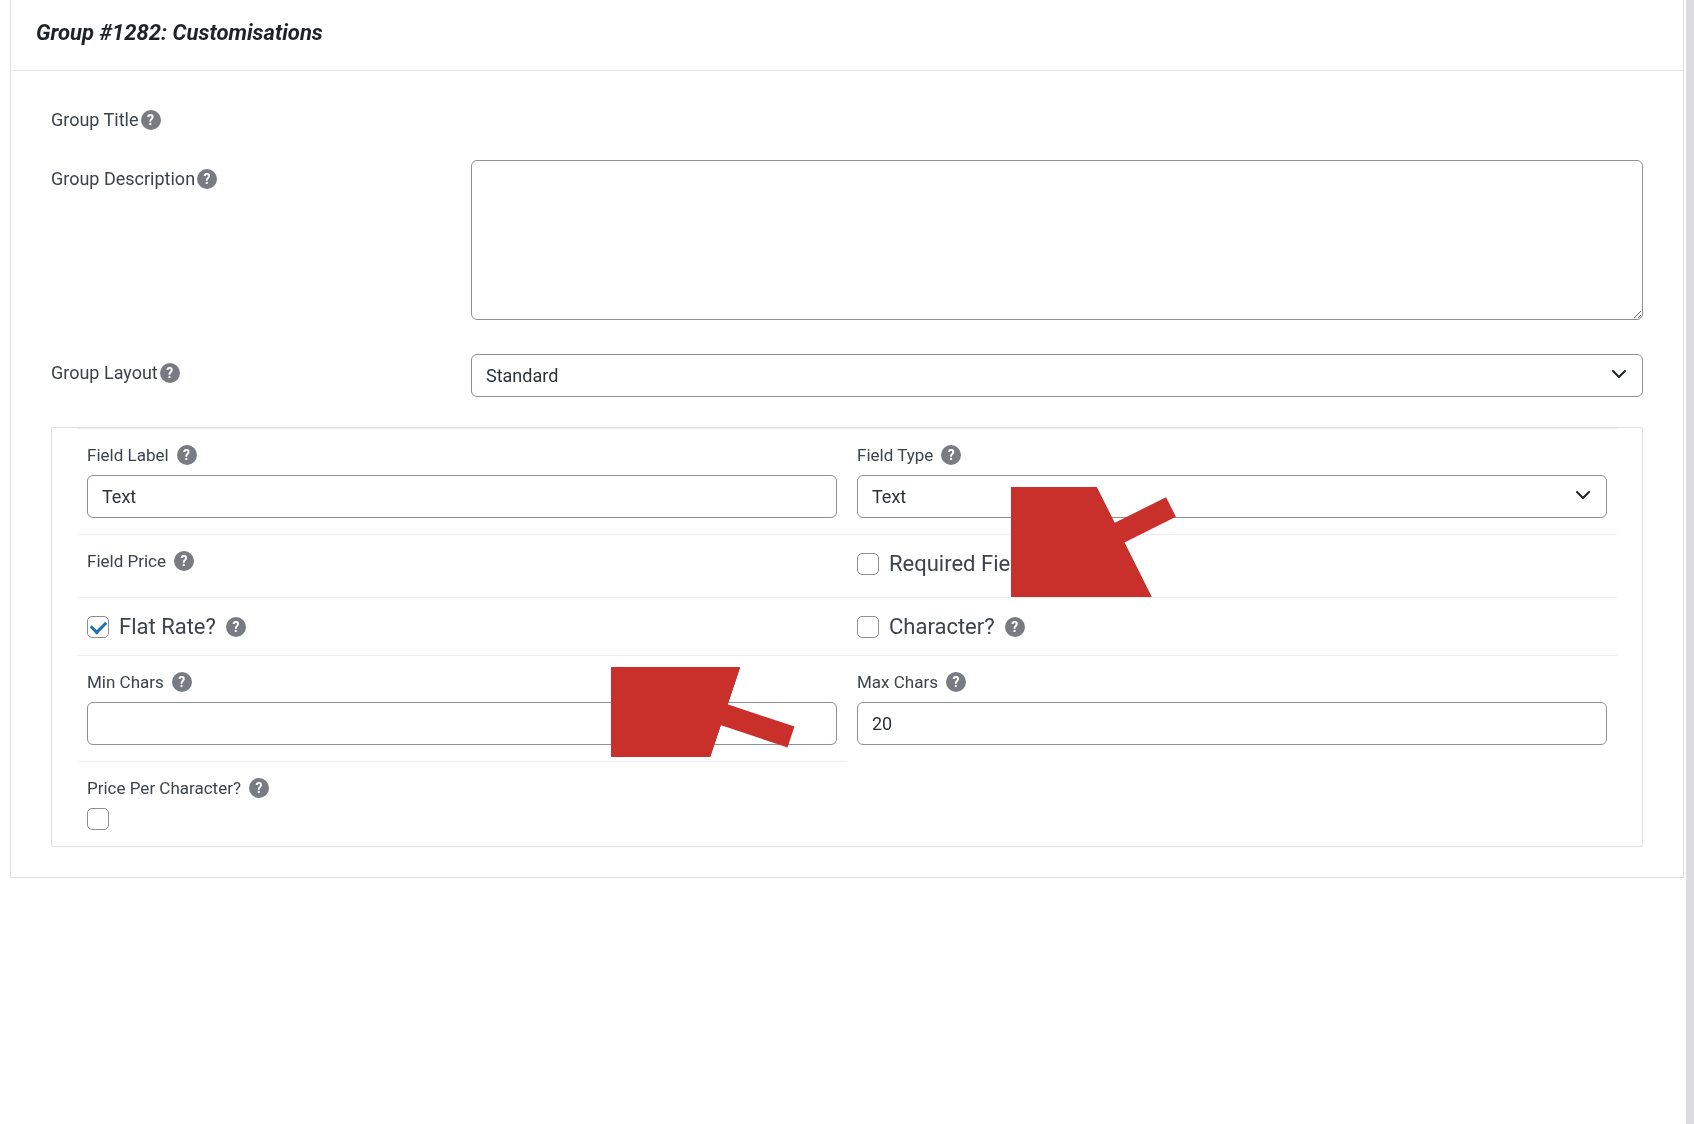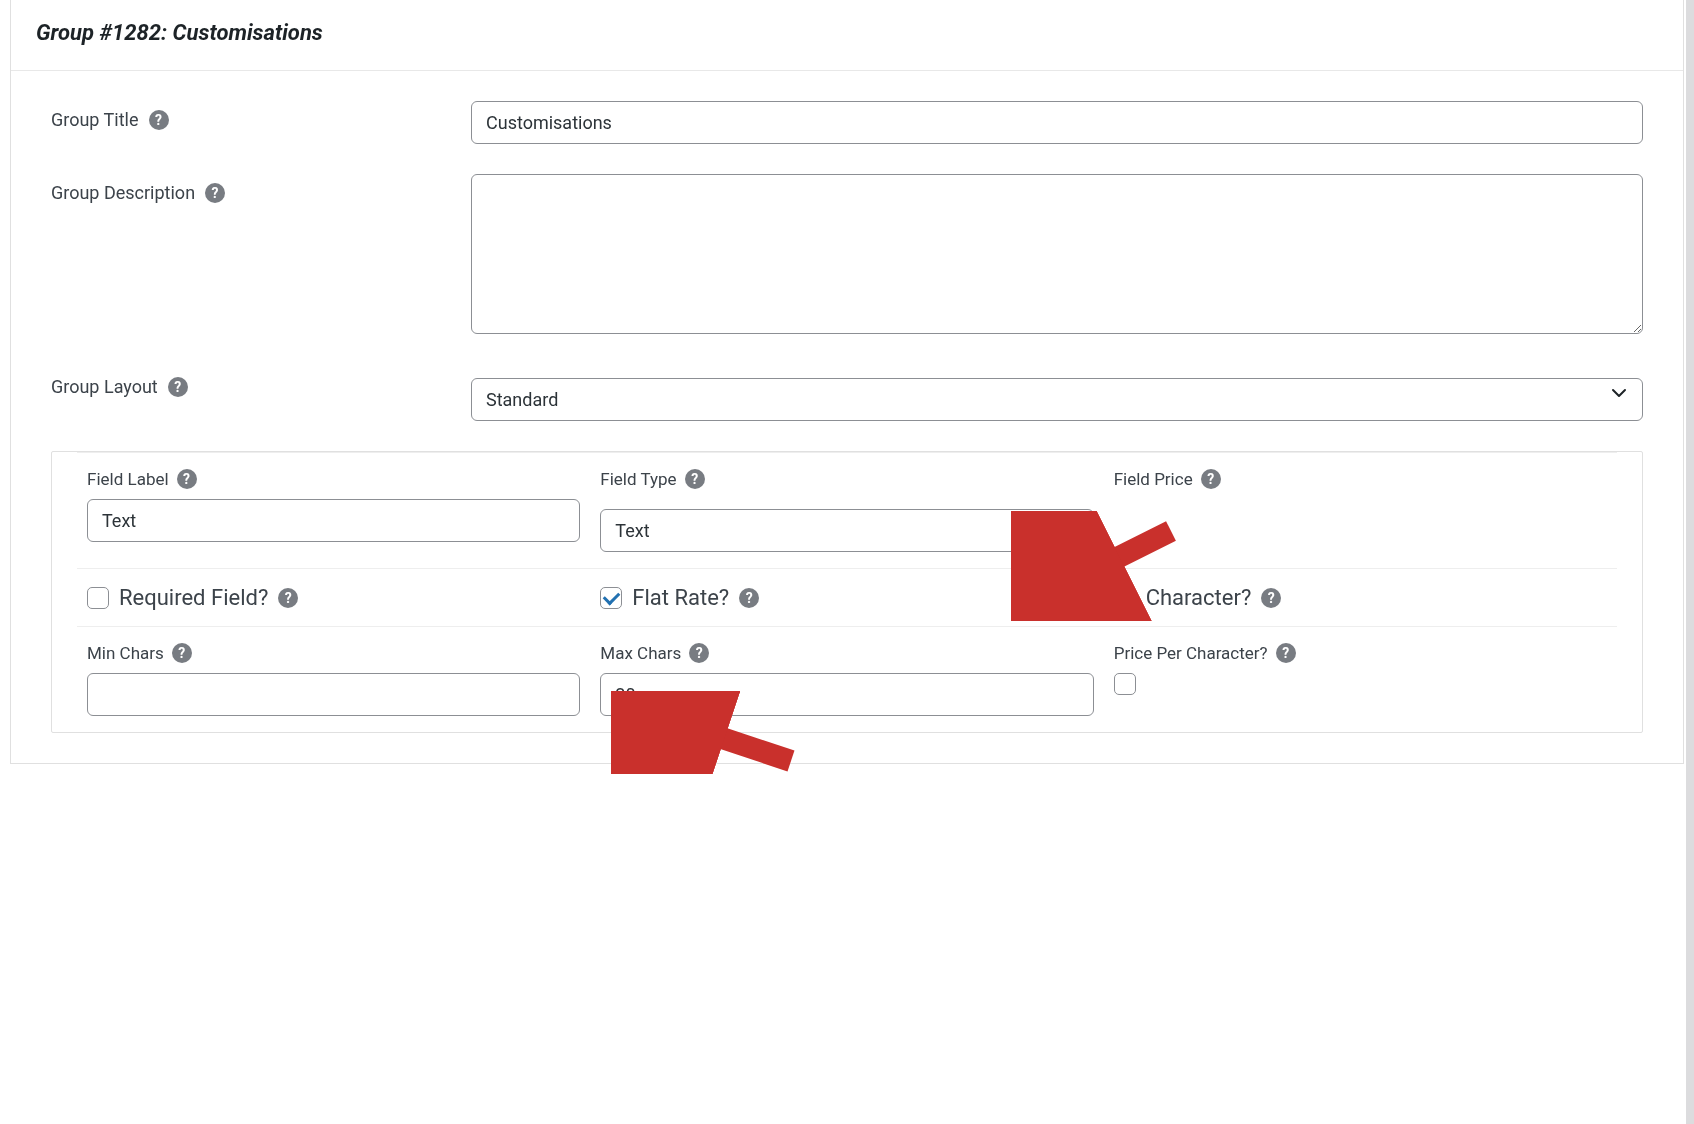--- a/index.html
+++ b/index.html
@@ -29,21 +29,21 @@
     display: flex;
     align-items: flex-start;
     margin-bottom: 30px;
   }
   .row-label {
     flex: 0 0 420px;
     font-size: 18px;
     color: #3c434a;
     display: flex;
     align-items: center;
-    gap: 10px;
+    gap: 2px;
     padding-top: 8px;
   }
   .row-control {
     flex: 1;
   }
   .help-icon {
     display: inline-flex;
     align-items: center;
     justify-content: center;
     width: 20px;
@@ -69,21 +69,20 @@
     height: 160px;
     resize: both;
   }
   .select-wrap {
     position: relative;
   }
   .select-input {
     appearance: none;
     -webkit-appearance: none;
     padding-right: 60px;
-    margin-top: 10px;
   }
   .select-chevron {
     position: absolute;
     right: 16px;
     top: 50%;
     transform: translateY(-50%);
     pointer-events: none;
     color: #1d2327;
   }
   .field-box {
@@ -104,21 +103,21 @@
   }
   .field-actions {
     display: flex;
     gap: 22px;
     font-size: 18px;
   }
   .action-copy { color: #2c3338; cursor: pointer; }
   .action-remove { color: #d63638; cursor: pointer; }
   .field-grid {
     display: grid;
-    grid-template-columns: repeat(3, 1fr);
+    grid-template-columns: repeat(2, 1fr);
     gap: 0;
     padding: 0 25px;
   }
   .field-cell {
     padding: 16px 10px;
     border-top: 1px solid #eee;
   }
   .field-cell .cell-label {
     display: flex;
     align-items: center;
@@ -180,23 +179,20 @@
   <div class="group-header">
     <span>Group #1282: Customisations</span>
   </div>
 
   <div class="group-body">
 
     <div class="row">
       <div class="row-label">
         <span>Group Title</span>
         <span class="help-icon">?</span>
-      </div>
-      <div class="row-control">
-        <input class="text-input" type="text" value="Customisations" style="">
       </div>
     </div>
 
     <div class="row">
       <div class="row-label">
         <span>Group Description</span>
         <span class="help-icon">?</span>
       </div>
       <div class="row-control">
         <textarea class="textarea-input" style=""></textarea>

